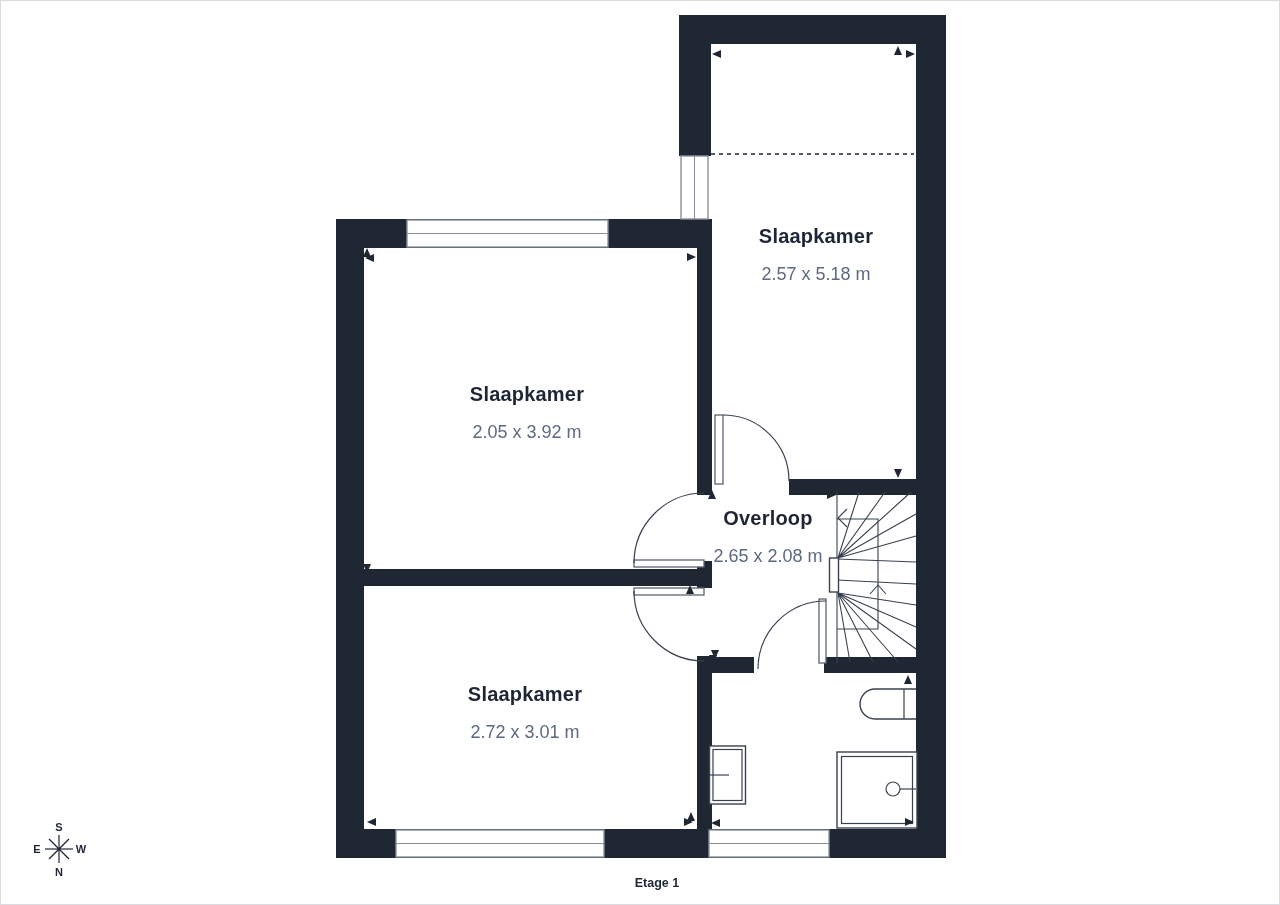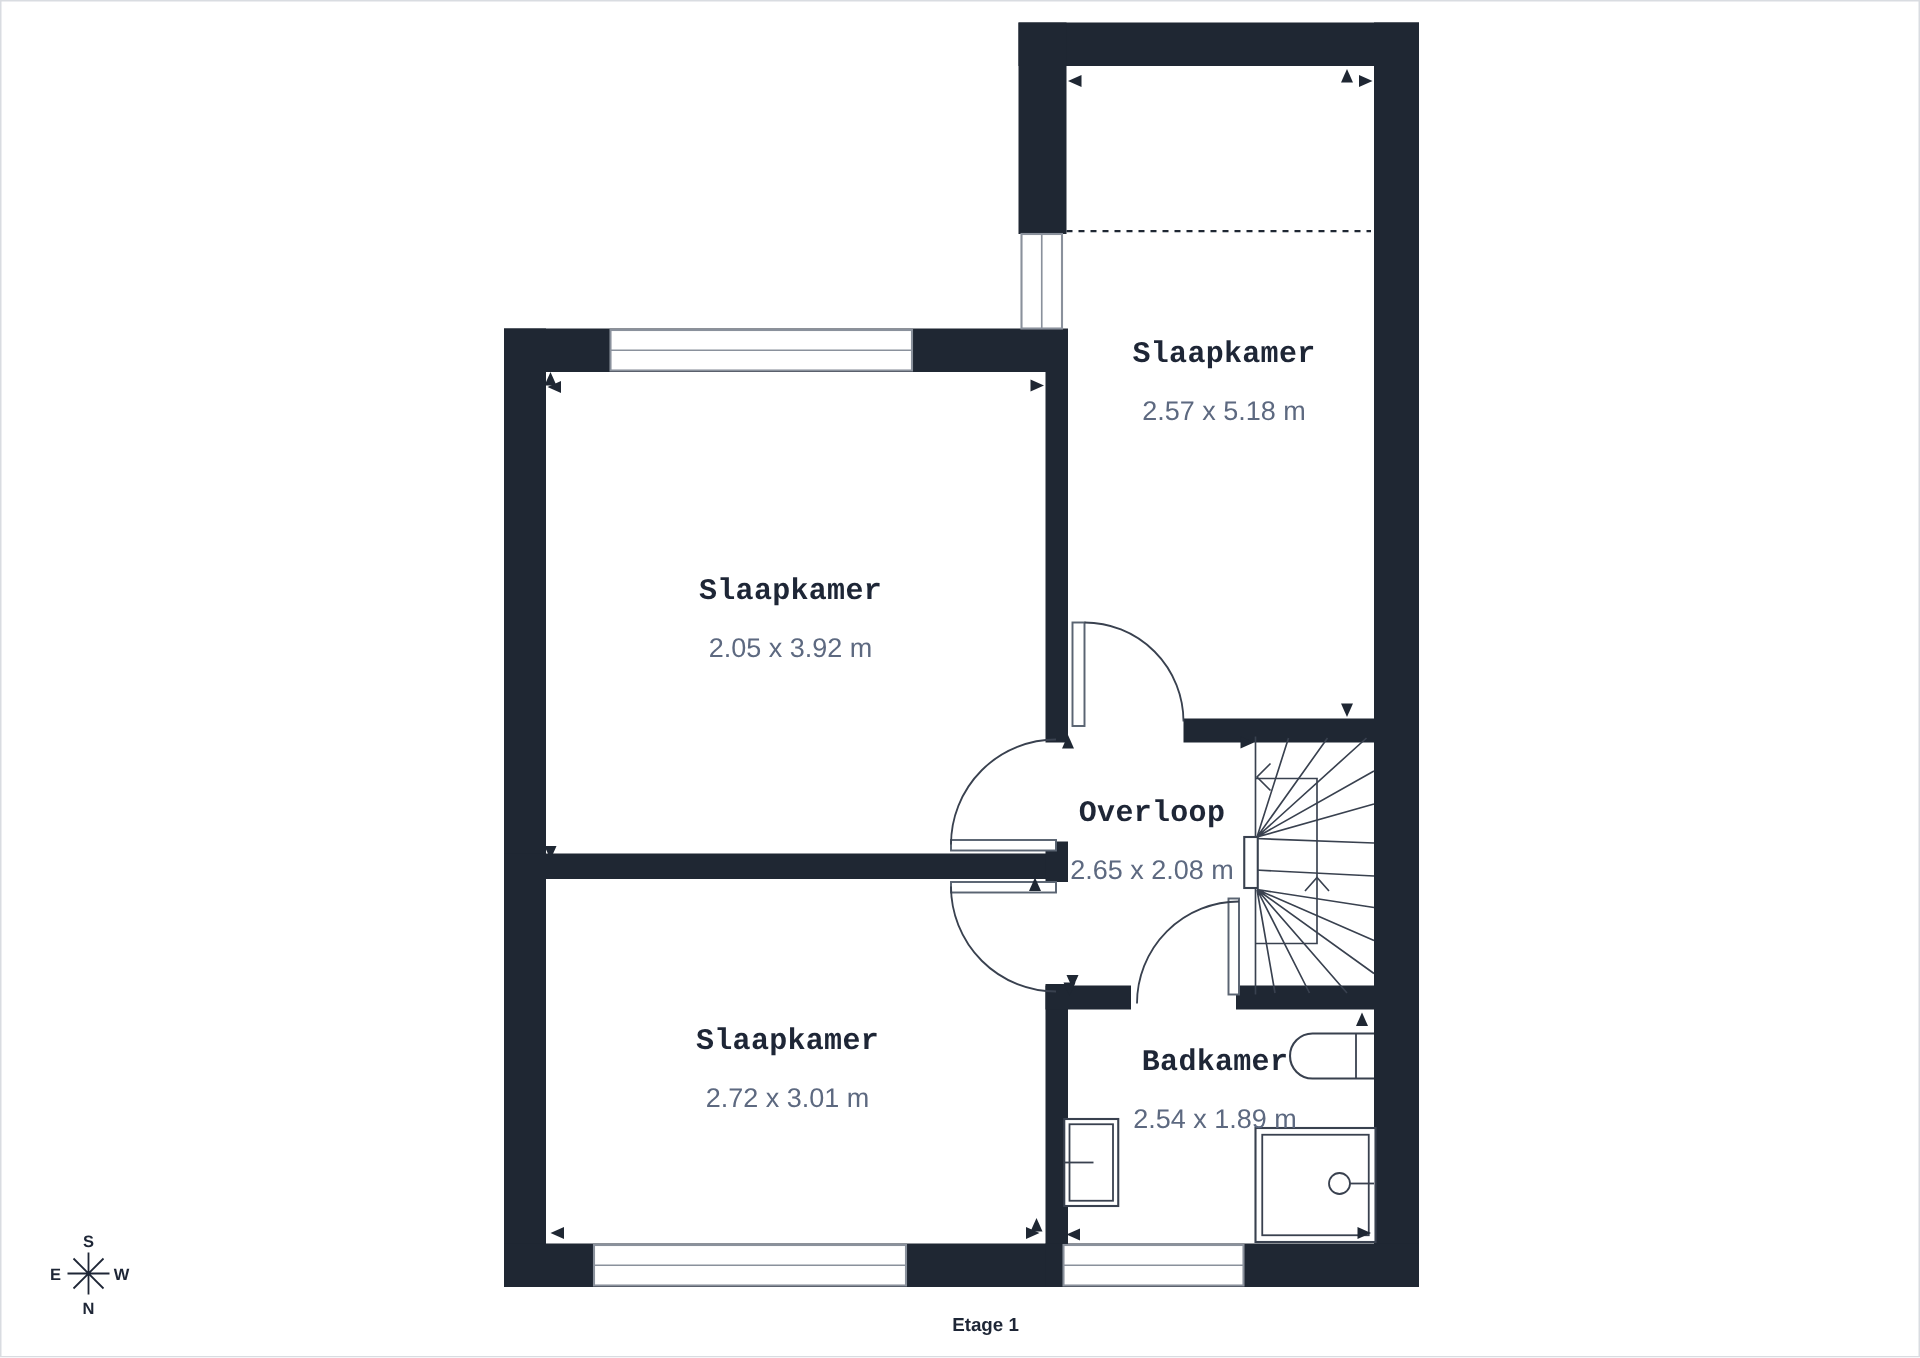--- a/index.html
+++ b/index.html
@@ -26,21 +26,20 @@
     text-align:center;
     white-space:nowrap;
     pointer-events:none;
   }
   .room-title{
     font-weight:bold;
     font-size:20px;
     line-height:1.15;
     letter-spacing:.2px;
     color:var(--title-text);
-    font-family:Liberation Mono, monospace;
   }
   .room-dims{
     font-size:18px;
     margin-top:16px;
     color:var(--dimension-text);
   }
   .floor-label{
     position:absolute;
     left:640px;top:875px;
     transform:translateX(-50%);
@@ -197,30 +196,26 @@
   <div class="room-label" style="left:815px;top:224px;">
     <div class="room-title">Slaapkamer</div>
     <div class="room-dims">2.57 x 5.18 m</div>
   </div>
 
   <div class="room-label" style="left:526px;top:382px;">
     <div class="room-title">Slaapkamer</div>
     <div class="room-dims">2.05 x 3.92 m</div>
   </div>
 
-  <div class="room-label" style="left:767px;top:530px;">
+  <div class="room-label" style="left:767px;top:506px;">
     <div class="room-title">Overloop</div>
     <div class="room-dims">2.65 x 2.08 m</div>
   </div>
 
   <div class="room-label" style="left:524px;top:682px;">
     <div class="room-title">Slaapkamer</div>
     <div class="room-dims">2.72 x 3.01 m</div>
   </div>
 
-  <div class="room-label" style="left:809px;top:696px;">
-    <div class="room-title">Badkamer</div>
-    <div class="room-dims">2.54 x 1.89 m</div>
-  </div>
 
   <div class="floor-label">Etage 1</div>
 
 </div>
 
 </body></html>

